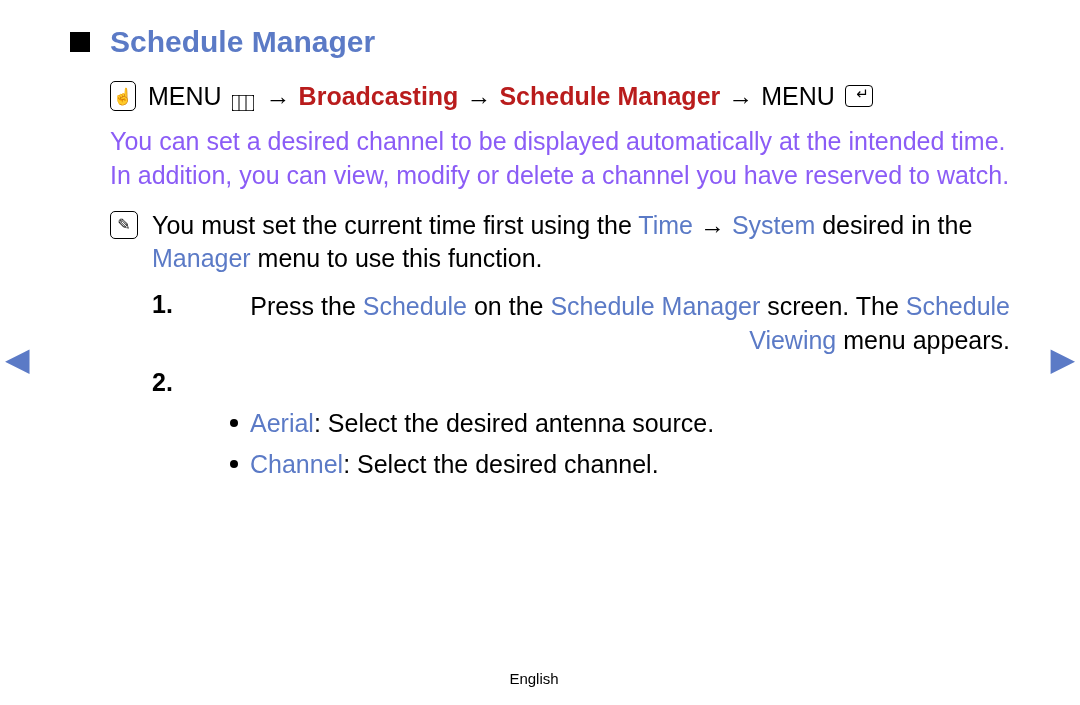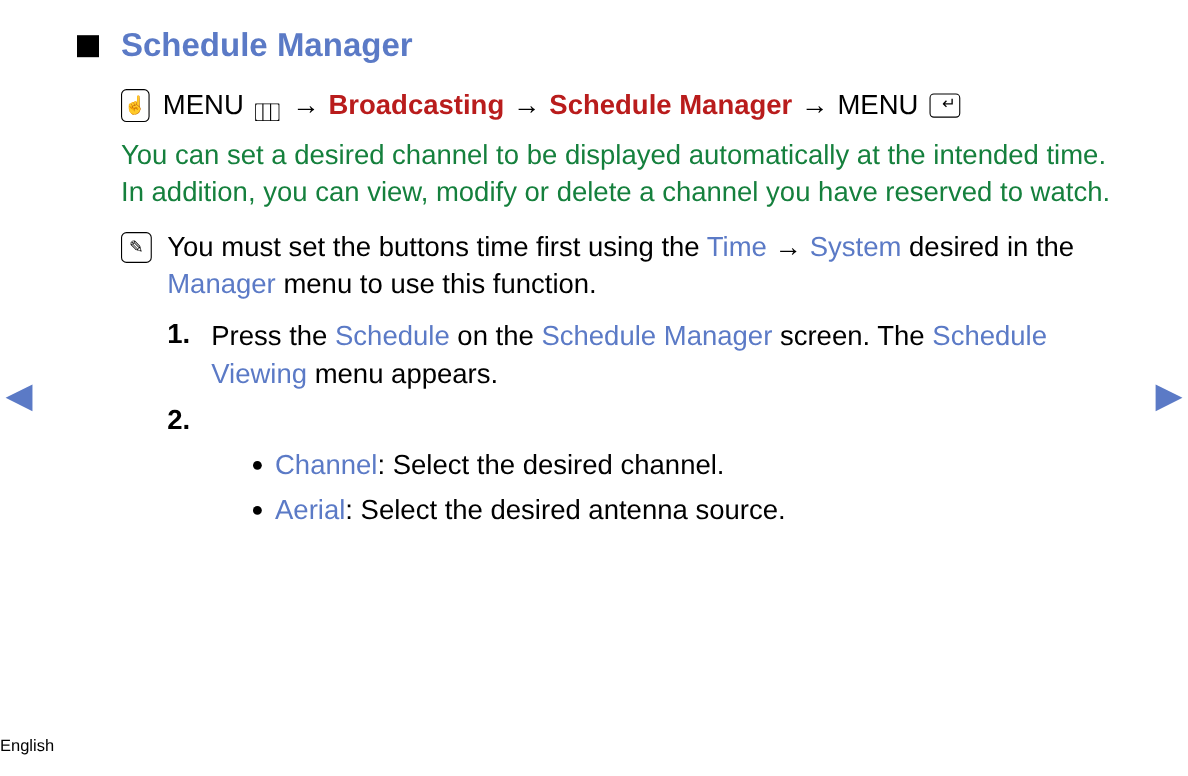--- a/index.html
+++ b/index.html
@@ -91,21 +91,21 @@
     }
     .enter-icon::after {
       content: "↵";
       position: absolute;
       top: -1px;
       right: 3px;
       font-size: 15px;
     }
     .para {
       font-size: 25px;
-      color: #15803d;
+      color: #8b5cf6;
       line-height: 1.35;
       margin-bottom: 16px;
     }
     .note-row {
       display: flex;
       gap: 14px;
       margin-bottom: 14px;
     }
     .note-icon {
       width: 28px;
@@ -134,20 +134,21 @@
       font-size: 25px;
       font-weight: bold;
       color: #000;
       flex-shrink: 0;
       width: 30px;
     }
     .step-text {
       font-size: 25px;
       line-height: 1.35;
       color: #000;
+      text-align: right;
     }
     .bullet-list {
       margin-left: 120px;
       margin-top: 6px;
     }
     .bullet-row {
       display: flex;
       gap: 12px;
       margin-bottom: 8px;
     }
@@ -179,20 +180,21 @@
       cursor: pointer;
     }
     .nav-triangle {
       font-size: 32px;
     }
     .footer {
       position: absolute;
       bottom: 18px;
       left: 0;
       right: 12px;
+      text-align: center;
       font-size: 15px;
       color: #000;
     }
     .dir-buttons {
       font-size: 22px;
       vertical-align: baseline;
     }
   </style>
 </head>
 <body>
@@ -226,45 +228,45 @@
     <span class="arrow">→</span>
     <span class="bold-black">MENU</span>
       <span class="enter-icon"></span>
   </div>
 
   <div class="para">You can set a desired channel to be displayed automatically at the intended time. In addition, you can view, modify or delete a channel you have reserved to watch.</div>
 
   <div class="note-row">
     <div class="note-icon">✎</div>
     <div class="note-text">
-      <span>You must set the buttons time first using the </span><span class="blue">Time</span><span> → </span><span class="blue">System</span><span> desired in the </span><span class="blue">Manager</span><span> menu to use this function.</span>
+      <span>You must set the current time first using the </span><span class="blue">Time</span><span> → </span><span class="blue">System</span><span> desired in the </span><span class="blue">Manager</span><span> menu to use this function.</span>
     </div>
   </div>
 
   <div class="step-row">
     <div class="step-num">1.</div>
     <div class="step-text">
       <span>Press the </span><span class="blue">Schedule</span><span> on the </span><span class="blue">Schedule Manager</span><span> screen. The </span><span class="blue">Schedule Viewing</span><span> menu appears.</span>
     </div>
   </div>
 
   <div class="step-row">
     <div class="step-num">2.</div>
   </div>
 
   <div class="bullet-list">
+    <div class="bullet-row">
+      <div class="bullet-dot"></div>
+      <div class="bullet-text">
+        <span class="blue">Aerial</span><span>: Select the desired antenna source.</span>
+      </div>
+    </div>
     <div class="bullet-row">
       <div class="bullet-dot"></div>
       <div class="bullet-text">
         <span class="blue">Channel</span><span>: Select the desired channel.</span>
       </div>
     </div>
-    <div class="bullet-row">
-      <div class="bullet-dot"></div>
-      <div class="bullet-text">
-        <span class="blue">Aerial</span><span>: Select the desired antenna source.</span>
-      </div>
-    </div>
   </div>
 
 </div>
 
 <div class="footer">English</div>
 
 </body></html>

